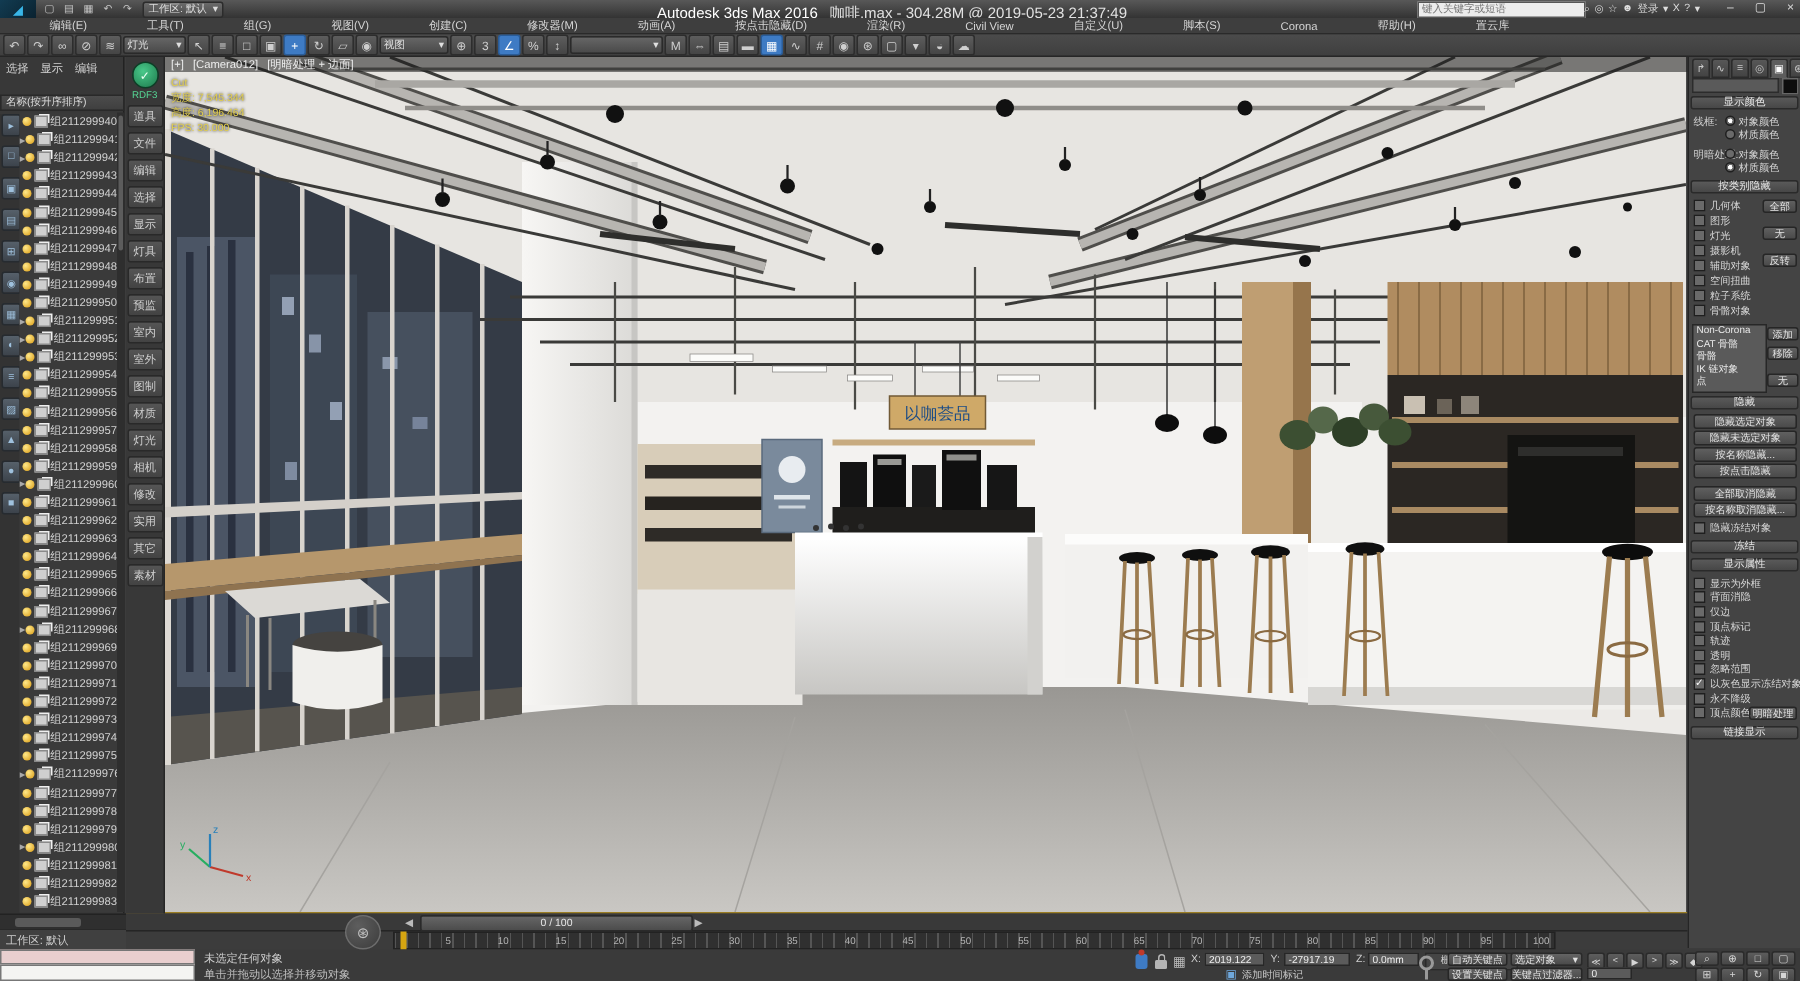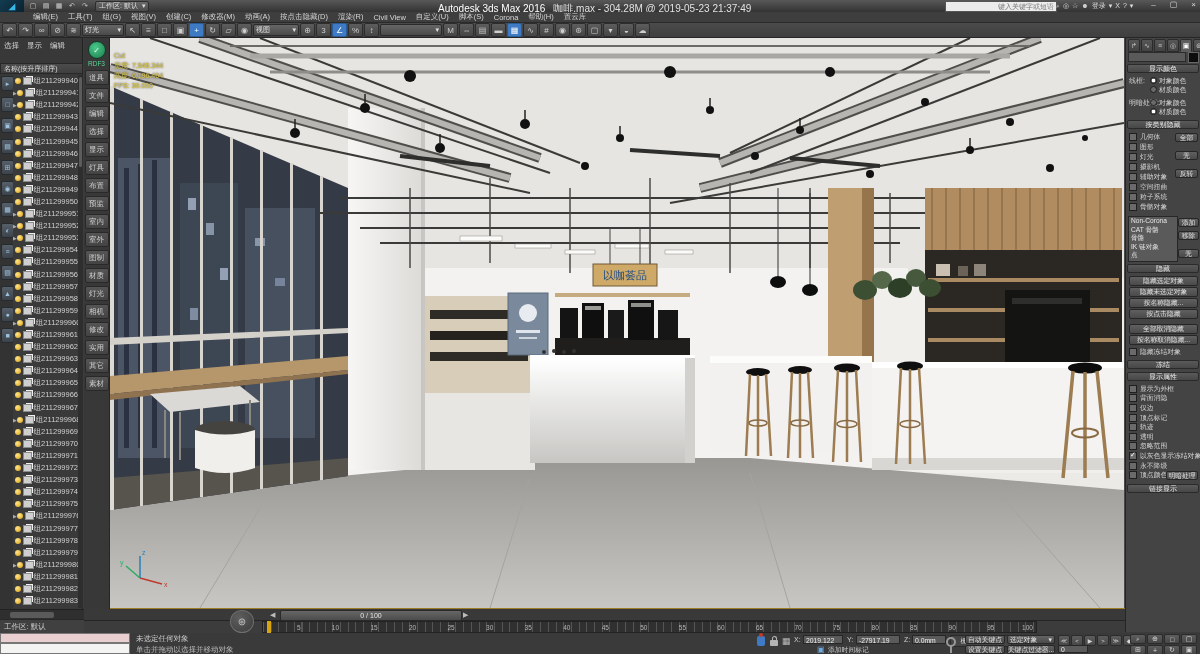--- a/index.html
+++ b/index.html
@@ -6,25 +6,25 @@
   #root{position:relative;width:1200px;height:654px;background:#3c3c3c;overflow:hidden;color:#ccc;font-size:8px;}
   .abs{position:absolute;}
   
   .titlebar{left:0;top:0;width:1200px;height:12px;background:linear-gradient(#585858,#333);border-bottom:1px solid #222;display:flex;align-items:center;}
   .maxlogo{width:24px;height:12px;background:linear-gradient(135deg,#123c52,#0a2230);display:flex;align-items:center;justify-content:center;color:#39b6e8;font-size:8px;font-weight:bold;}
   .qat{display:flex;align-items:center;gap:1px;margin-left:3px;}
   .qic{width:12px;height:10px;display:flex;align-items:center;justify-content:center;color:#c9c9c9;font-size:7px;background:transparent;}
   .wsbox{margin-left:4px;height:9px;background:linear-gradient(#6a6a6a,#4a4a4a);border:1px solid #2c2c2c;border-radius:2px;color:#ddd;font-size:7px;display:flex;align-items:center;padding:0 3px;gap:4px;}
   .titletext{position:absolute;left:438px;top:2px;color:#e2e2e2;font-size:10px;white-space:nowrap;}
   .titletext b{font-weight:normal;color:#fff;margin-right:8px;}
-  .icsearch{position:absolute;left:945px;top:1px;width:106px;height:9px;background:#ececec;border:1px solid #555;color:#666;font-size:7px;padding:0 2px;font-family:"Liberation Sans",sans-serif;text-align:right;}
+  .icsearch{position:absolute;left:945px;top:1px;width:106px;height:9px;background:#ececec;border:1px solid #555;color:#666;font-size:7px;padding:0 2px;font-family:"Liberation Sans",sans-serif;}
   .icicons{position:absolute;left:1056px;top:1px;display:flex;align-items:center;gap:3px;color:#ddd;font-size:7px;}
   .winbtns{position:absolute;right:4px;top:0px;display:flex;gap:14px;color:#ddd;font-size:8px;}
   
-  .menubar{left:0;top:12px;width:1200px;height:11px;background:#3e3e3e;border-bottom:1px solid #2a2a2a;display:flex;align-items:center;padding-left:28px;box-sizing:border-box;}
+  .menubar{left:0;top:12px;width:1200px;height:11px;background:#3e3e3e;border-bottom:1px solid #2a2a2a;display:flex;align-items:center;padding-left:28px;box-sizing:border-box;gap:30px;}
   .menu-item{padding:0 5px;color:#d6d6d6;font-size:7.5px;white-space:nowrap;}
   
   .toolbar{left:0;top:23px;width:1200px;height:15px;background:linear-gradient(#4b4b4b,#3f3f3f);border-bottom:1px solid #262626;display:flex;align-items:center;padding-left:2px;box-sizing:border-box;gap:1px;}
   .tbrun{display:flex;gap:1px;}
   .ic{display:inline-flex;align-items:center;justify-content:center;width:13px;height:12px;background:linear-gradient(#5d5d5d,#454545);border:1px solid #2d2d2d;border-radius:2px;color:#cfcfcf;font-size:8px;}
   .ic.on{background:#3e7bc4;color:#fff;border-color:#2a5c97;}
   .tbsel{height:10px;background:linear-gradient(#666,#4a4a4a);border:1px solid #2a2a2a;border-radius:2px;color:#e0e0e0;font-size:7px;display:flex;align-items:center;justify-content:space-between;padding:0 2px;gap:3px;}
   
   .explorer{left:0;top:38px;width:83px;height:571px;background:#383838;border-right:1px solid #222;box-sizing:border-box;}
   .expmenu{display:flex;gap:8px;padding:3px 4px;color:#d2d2d2;font-size:7.5px;}
@@ -592,20 +592,25 @@
           <div class="vbtn">材质</div>
           <div class="vbtn">灯光</div>
           <div class="vbtn">相机</div>
           <div class="vbtn">修改</div>
           <div class="vbtn">实用</div>
           <div class="vbtn">其它</div>
           <div class="vbtn">素材</div>
         </div>
     </div>
 
+    <div class="vptop">
+      <span>[+]</span>
+      <span style="margin-left:4px;">[Camera012]</span>
+      <span style="margin-left:4px;">[明暗处理 + 边面]</span>
+    </div>
     <div class="vpstats">
 
     <div>Cut</div>
         <div>宽度: 7,545.344</div>
         <div>高度: 6,196.464</div>
         <div>FPS: 30.000</div>
       </div>
 
     <svg class="abs" style="left:26px;top:0;" width="1014" height="570" viewBox="0 0 1014 570">
       <defs>

